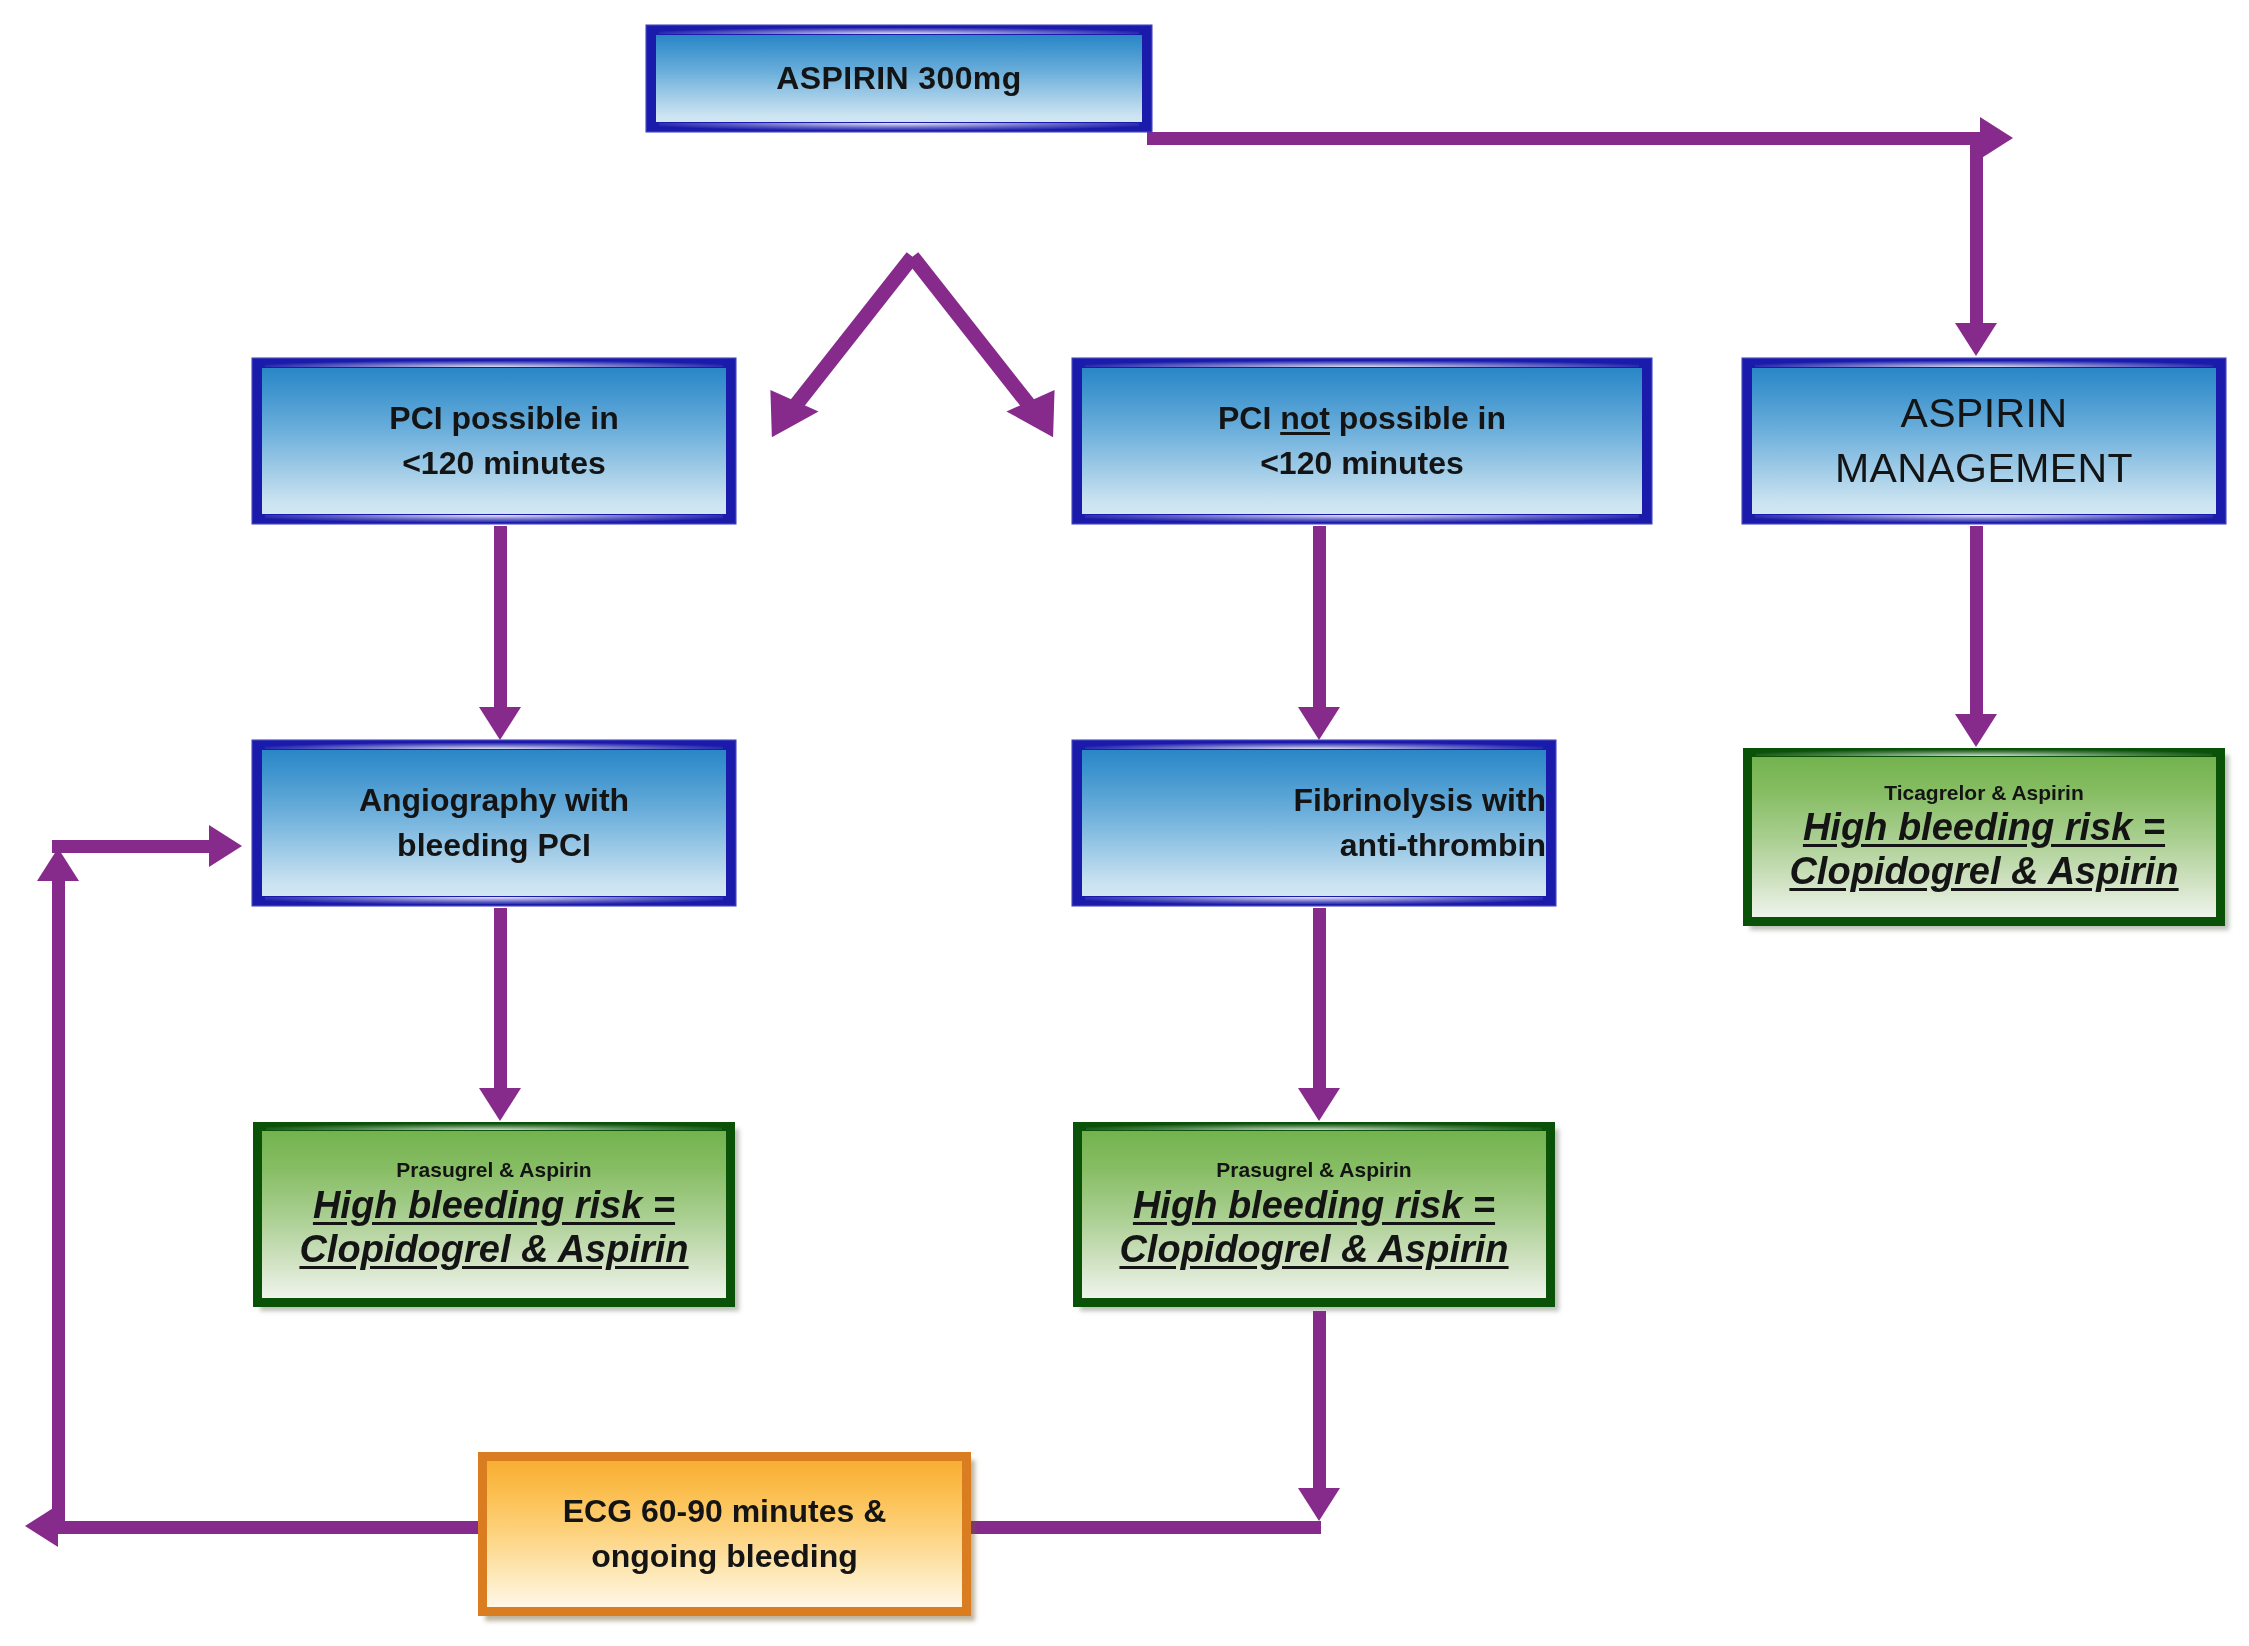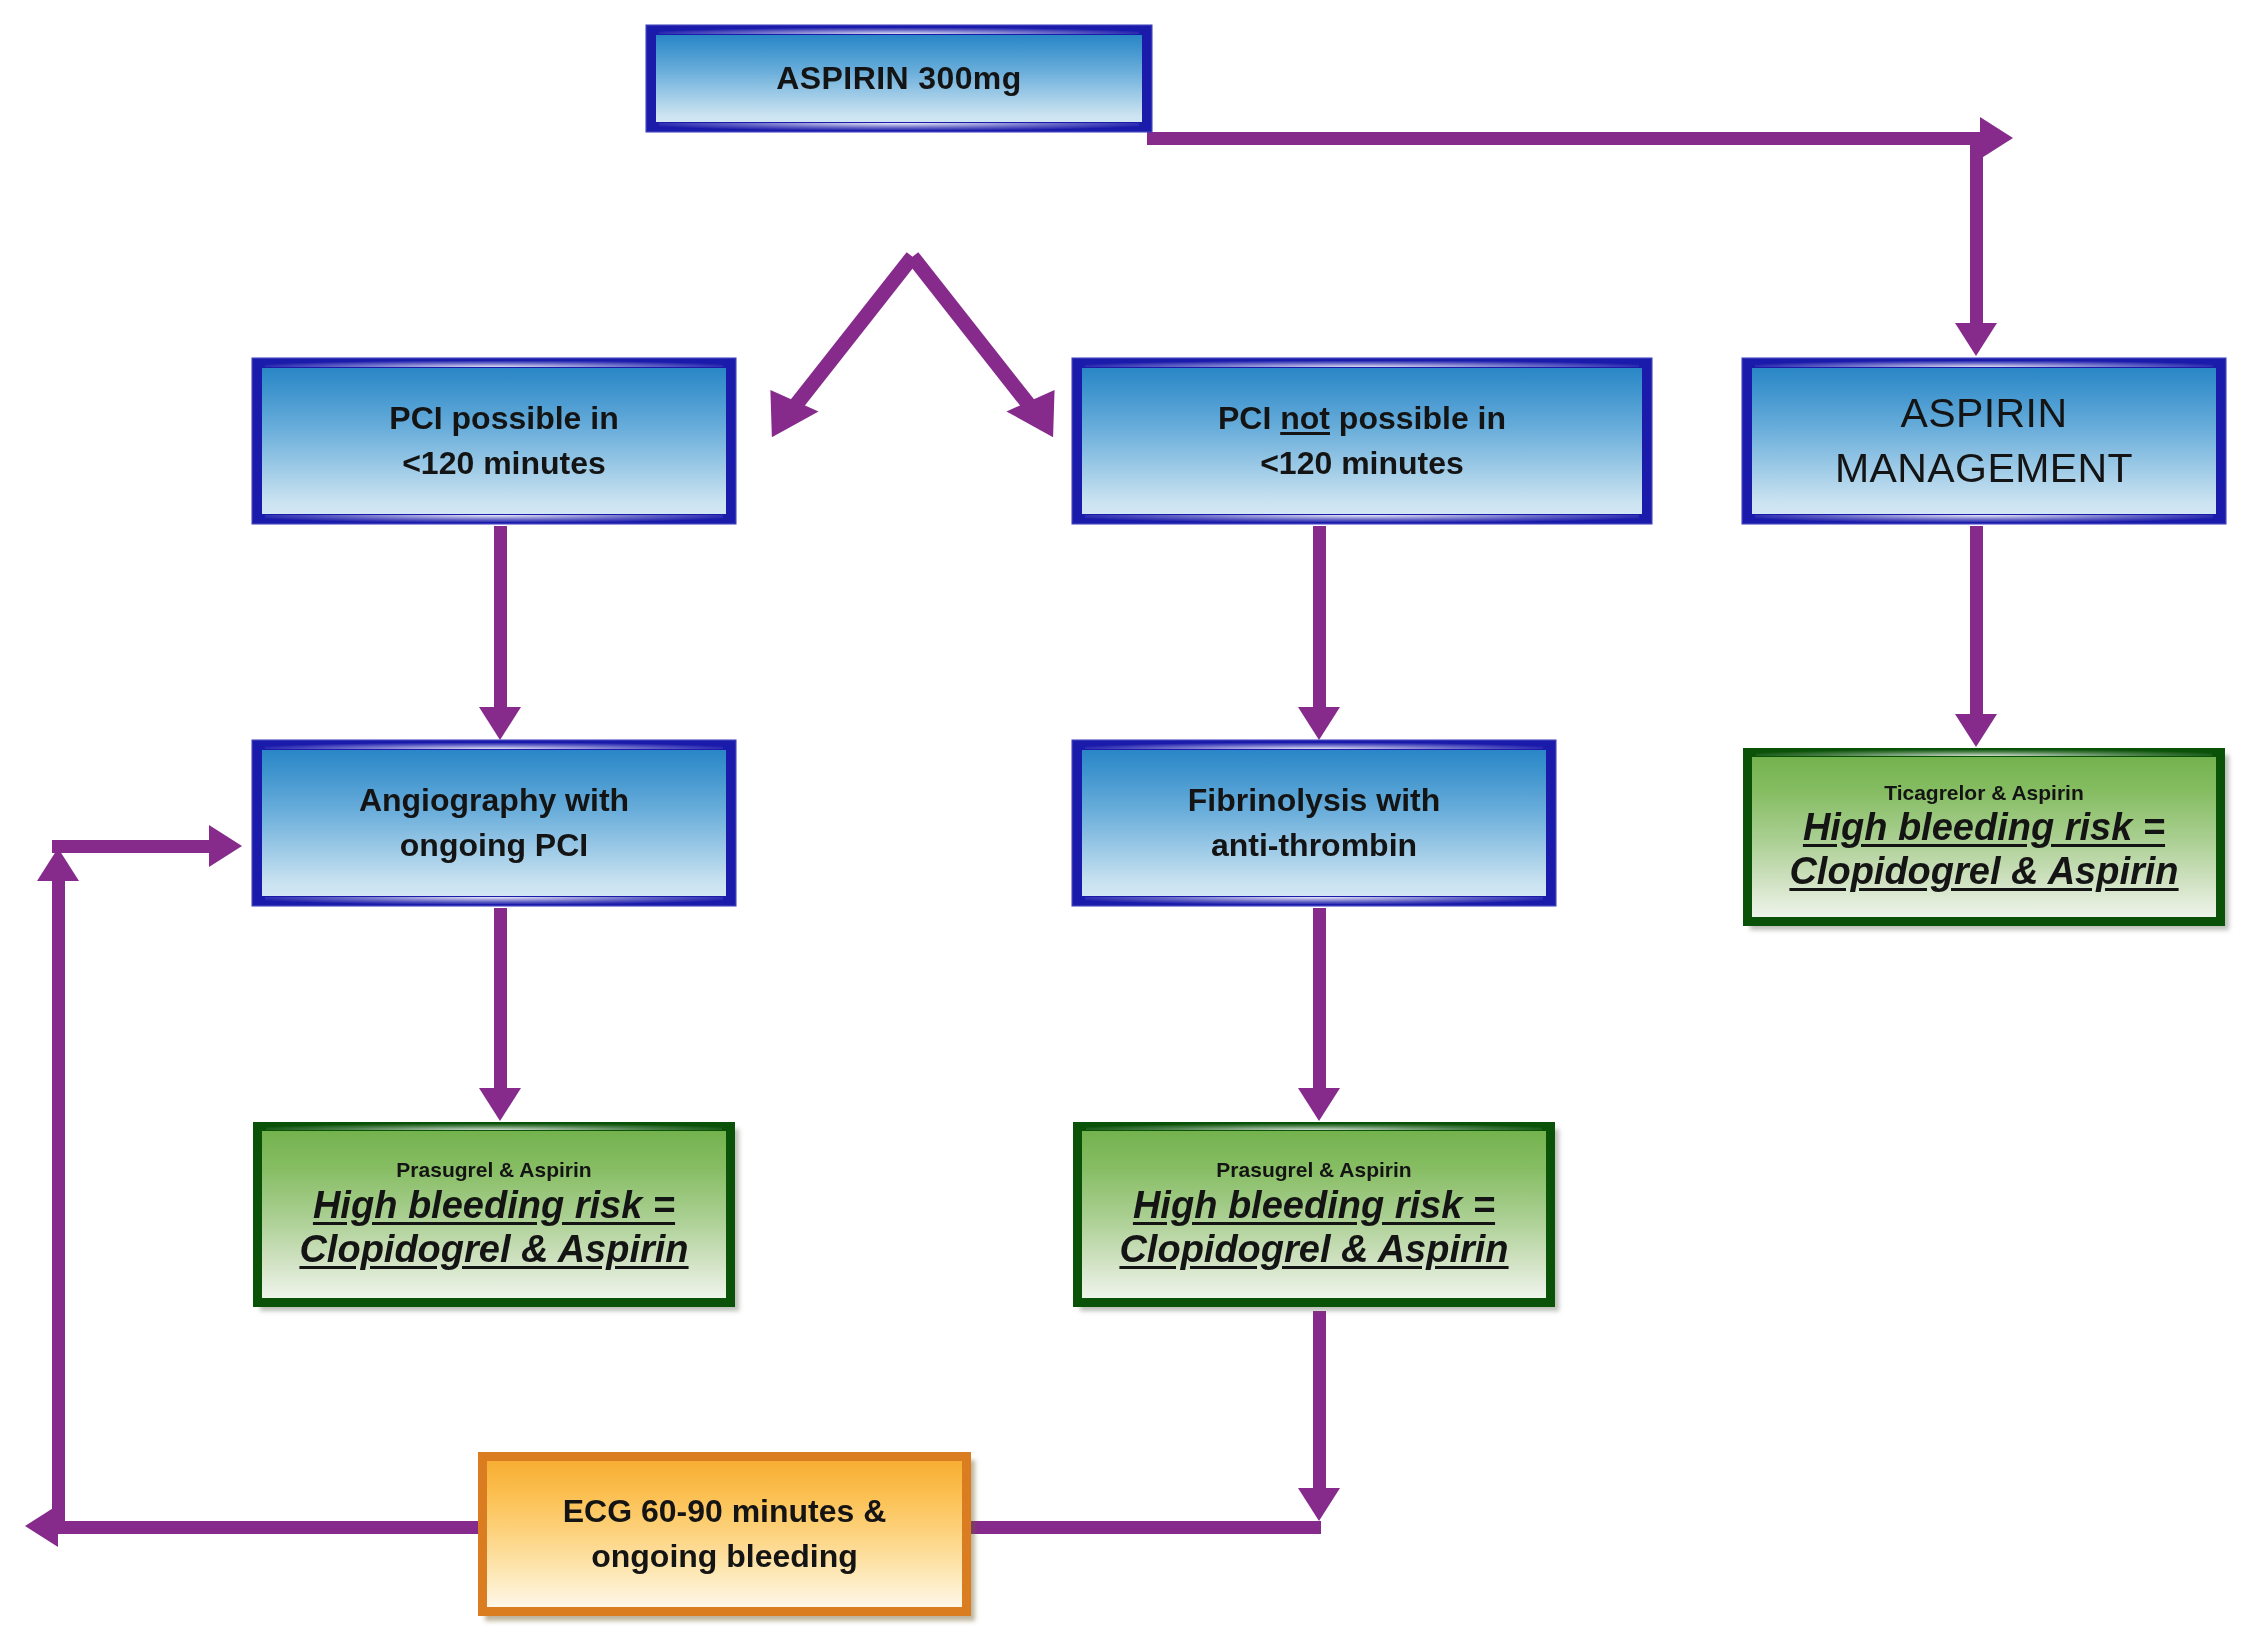--- a/index.html
+++ b/index.html
@@ -240,25 +240,25 @@
     <span class="ln t-lg">ASPIRIN</span>
     <span class="gap-sm"></span>
     <span class="ln t-lg">MANAGEMENT</span>
     <span class="inner-lo"></span>
   </div>
 
   <div class="node blue" style="left:253px; top:741px; width:482px; height:164px;">
     <span class="inner-hi"></span>
     <span class="ln t-md">Angiography with</span>
     <span class="gap-sm"></span>
-    <span class="ln t-md">ongoing PCI</span>
-    <span class="inner-lo"></span>
-  </div>
-
-  <div class="node blue" style="left:1073px; top:741px; width:482px; height:164px;">
+    <span class="ln t-md">bleeding PCI</span>
+    <span class="inner-lo"></span>
+  </div>
+
+  <div class="node blue" style="left:1073px; top:741px; width:482px; height:164px;align-items:flex-end;">
     <span class="inner-hi"></span>
     <span class="ln t-md">Fibrinolysis with</span>
     <span class="gap-sm"></span>
     <span class="ln t-md">anti-thrombin</span>
     <span class="inner-lo"></span>
   </div>
 
   <div class="node green" style="left:1743px; top:748px; width:482px; height:178px;">
     <span class="inner-hi"></span>
     <span class="ln t-grn">Ticagrelor &amp; Aspirin</span>

